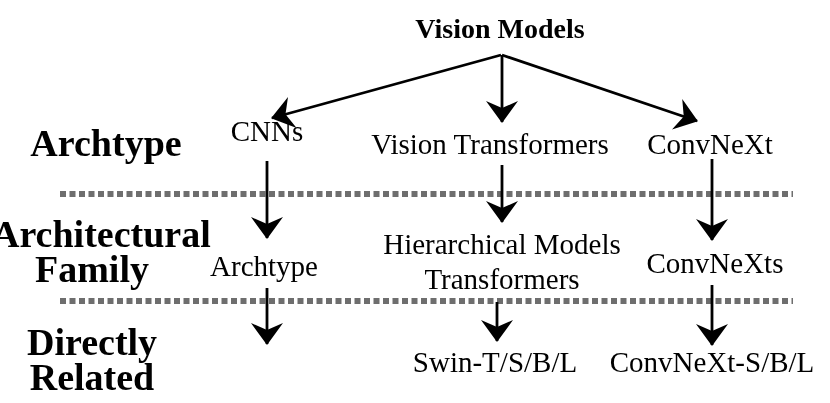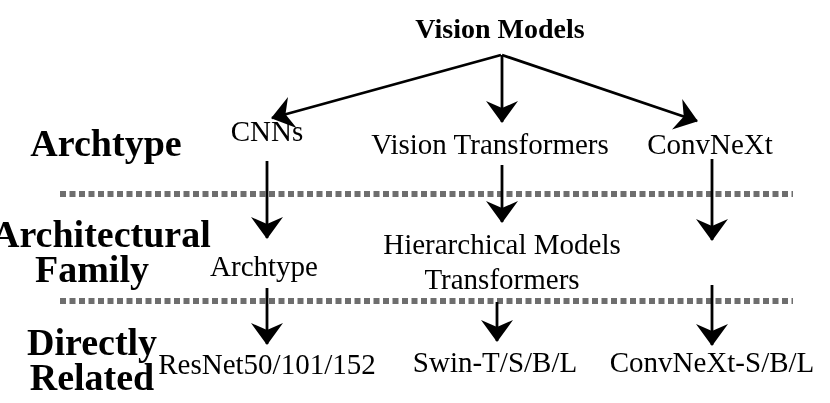--- a/index.html
+++ b/index.html
@@ -91,18 +91,18 @@
   <div class="txt lbl pos-archtype">Archtype</div>
   <div class="txt lbl wrap pos-arch-family">Architectural Family</div>
   <div class="txt lbl wrap pos-directly">Directly Related</div>
 
   <div class="txt pos-cnns">CNNs</div>
   <div class="txt pos-vit">Vision Transformers</div>
   <div class="txt pos-convnext">ConvNeXt</div>
 
   <div class="txt pos-resnets">Archtype</div>
   <div class="txt wrap pos-hier">Hierarchical Models Transformers</div>
+  <div class="txt pos-convnexts">ConvNeXts</div>
 
-  <div class="txt pos-resnet50">ResNet50/101/152</div>
   <div class="txt pos-swin">Swin-T/S/B/L</div>
   <div class="txt pos-convnext-sbl">ConvNeXt-S/B/L</div>
 
 </div>
 
 </body></html>

